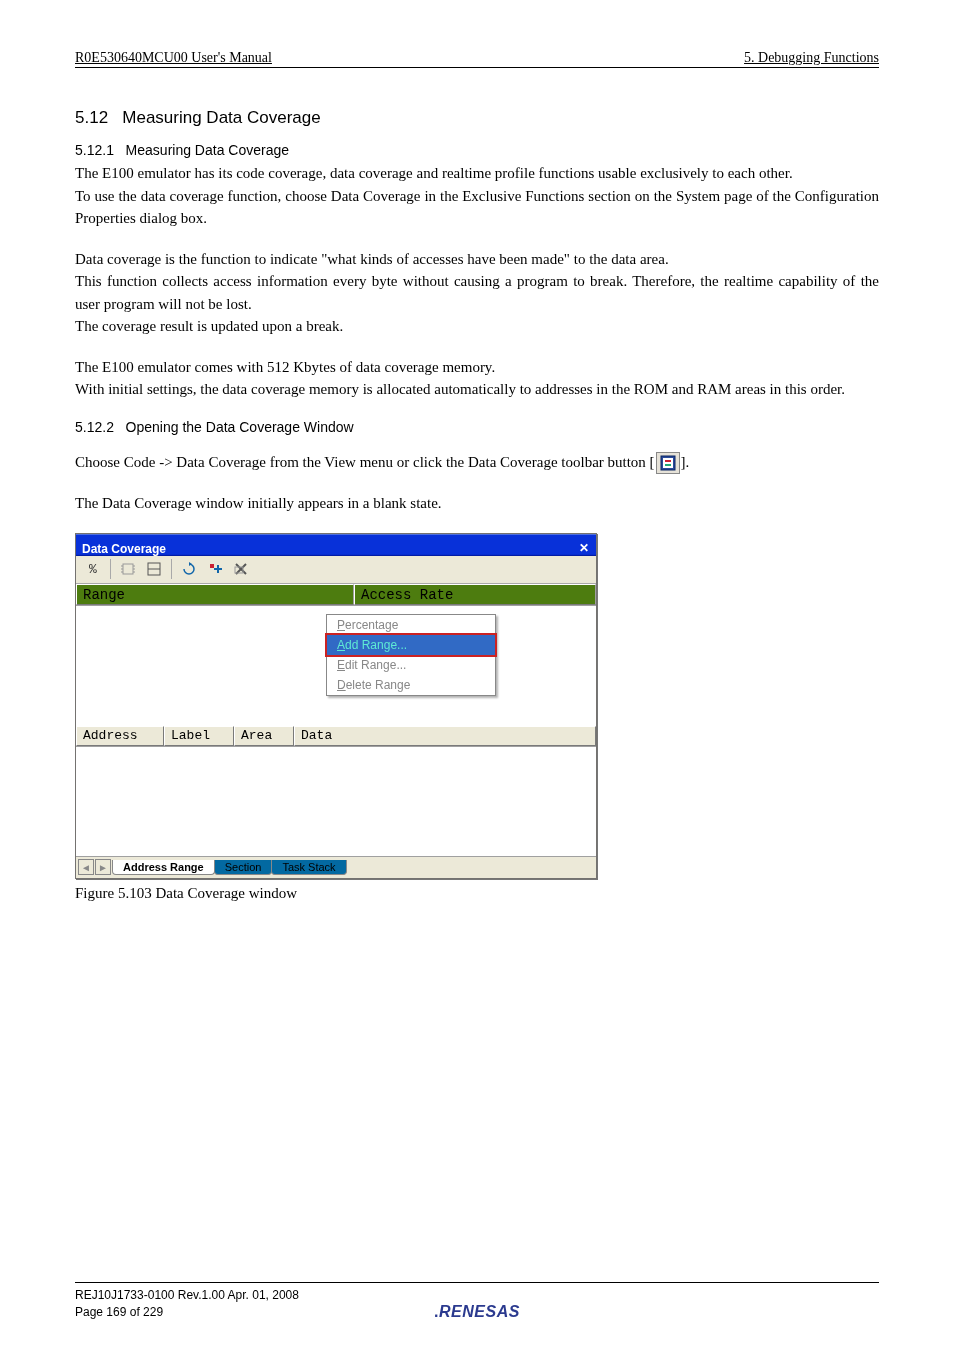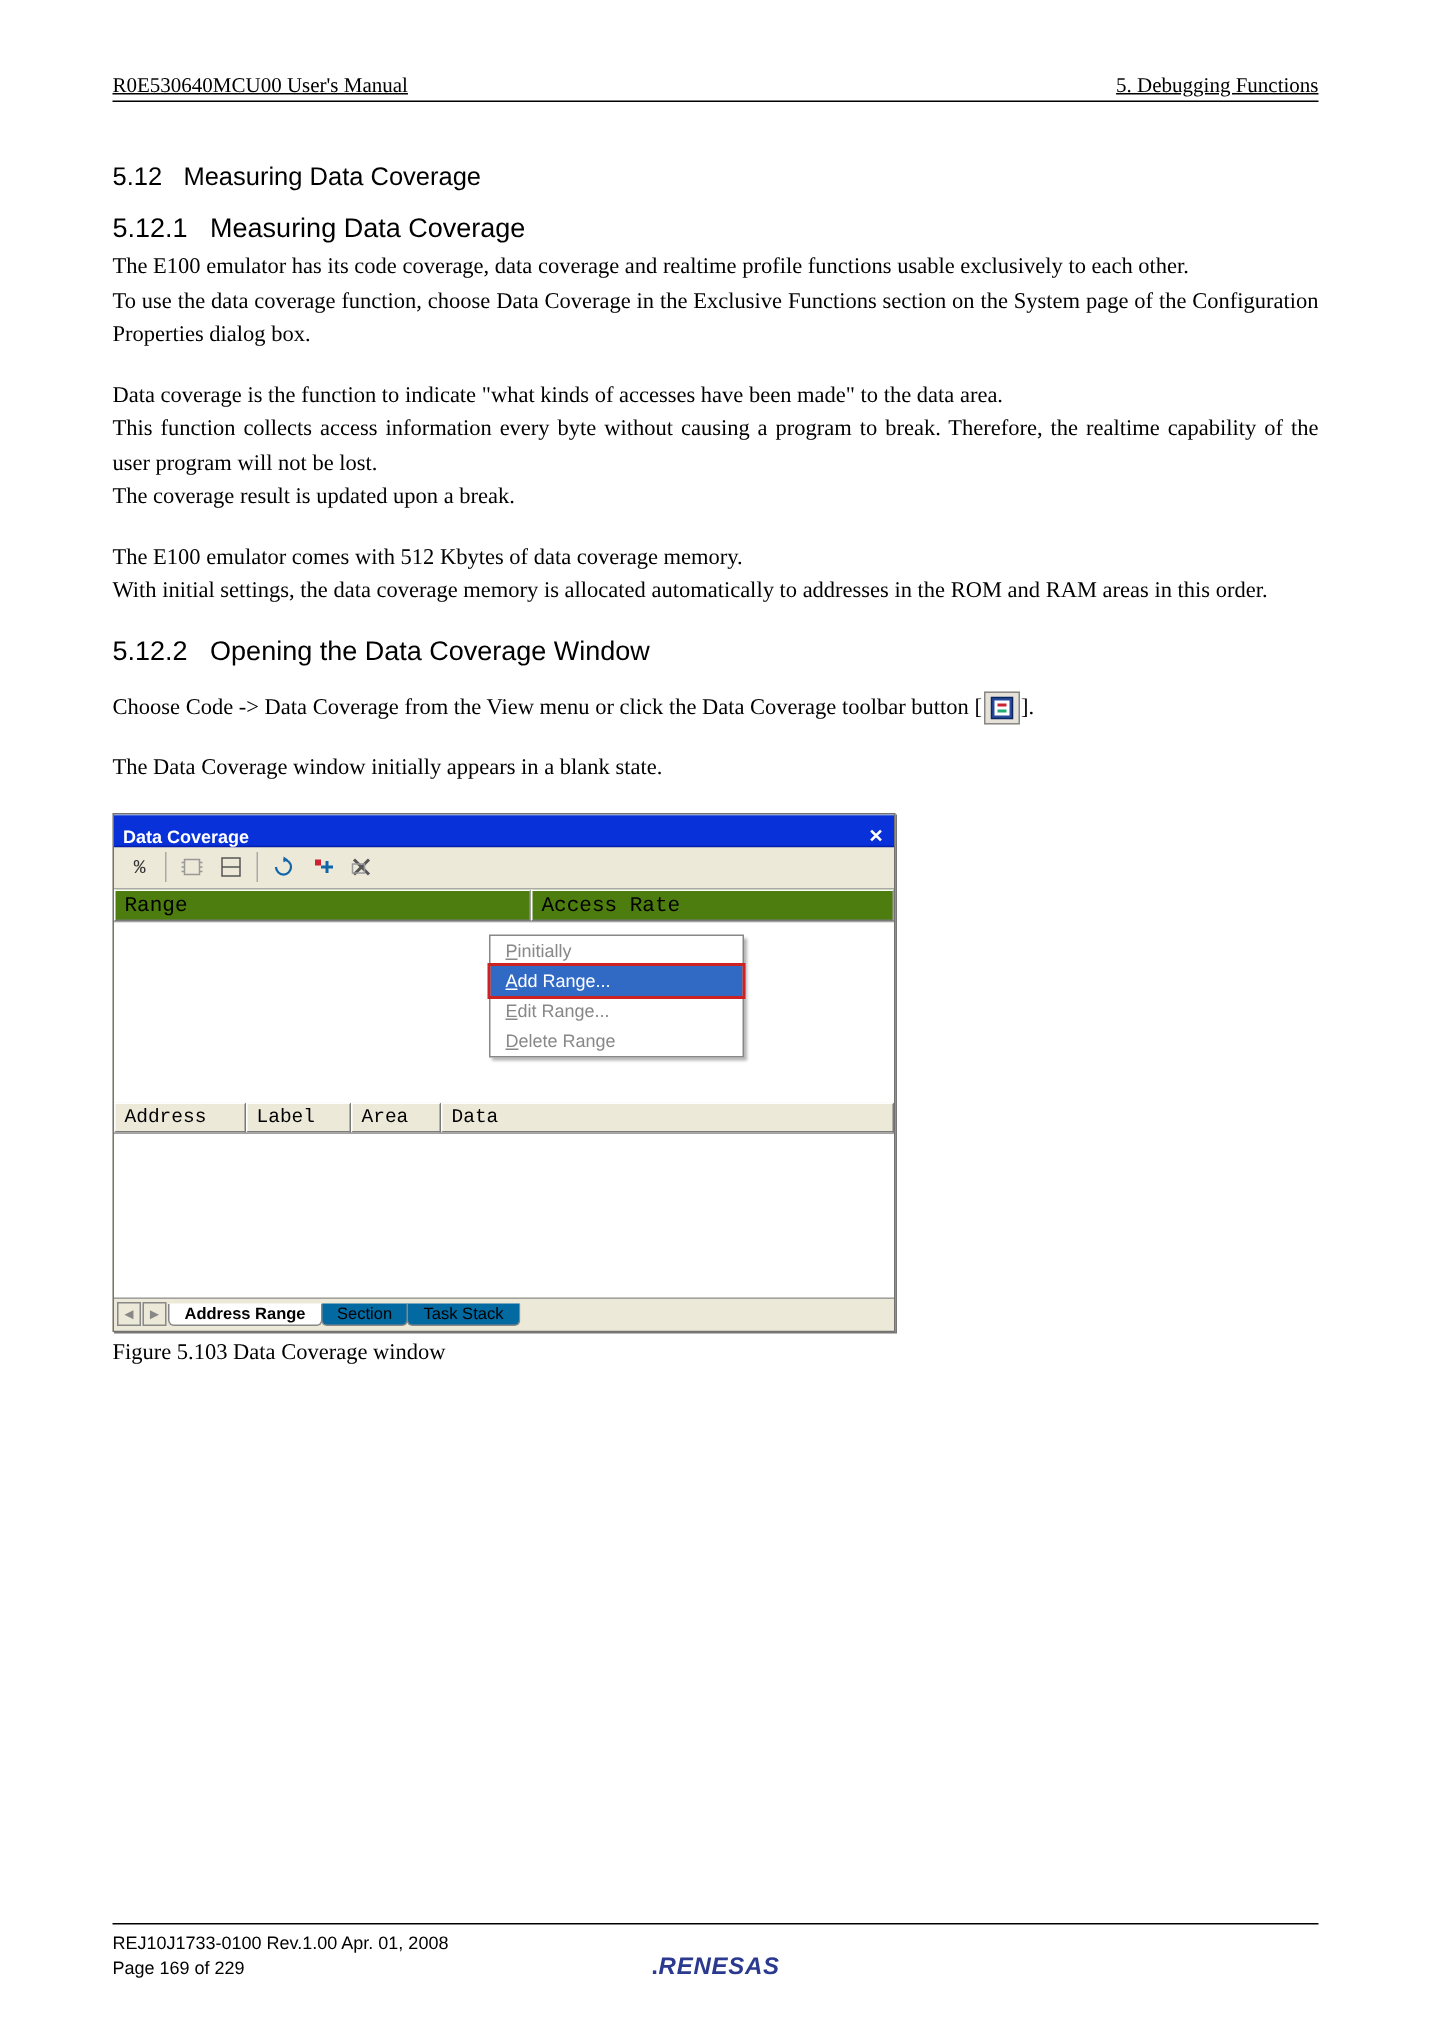--- a/index.html
+++ b/index.html
@@ -23,21 +23,21 @@
   }
   .top-header .left { text-decoration: underline; }
   .top-header .right { text-decoration: underline; }
   .sec-heading {
     font-family: Arial, Helvetica, sans-serif;
     font-size: 17px;
     margin-bottom: 14px;
   }
   .sub-heading {
     font-family: Arial, Helvetica, sans-serif;
-    font-size: 18px;
+    font-size: 14px;
     margin-bottom: 4px;
   }
   .body-text { font-size: 15px; line-height: 1.5; text-align: justify; }
   .para-gap { margin-bottom: 18px; }
   .icon-inline {
     display: inline-flex; align-items: center; justify-content: center;
     width: 24px; height: 22px;
     border: 1px solid #888; background: #e6e2d8; vertical-align: middle;
     margin: 0 1px;
   }
@@ -87,21 +87,21 @@
   }
   .upper-body { height: 120px; background:#fff; position:relative; }
   .ctx-menu {
     position: absolute; top: 8px; left: 250px;
     width: 170px; background:#fff; border:1px solid #888;
     box-shadow: 2px 2px 2px rgba(0,0,0,0.3);
     font-family: Tahoma, Arial, sans-serif; font-size: 12px;
   }
   .ctx-item { padding: 3px 10px; color:#888; }
   .ctx-item.sel {
-    background:#316ac5; color:#ffffff;
+    background:#316ac5; color:#5eead4;
     outline: 2px solid #c22; outline-offset: 0;
   }
   .ctx-item .underl { text-decoration: underline; }
   .mid-head {
     display:flex; height:20px; background:#ece9d8;
   }
   .mh-cell {
     font-family:"Courier New",monospace; font-size:13px;
     padding:1px 6px; border:1px solid; border-color:#fff #7a7a7a #7a7a7a #fff;
     background:#ece9d8;
@@ -230,21 +230,21 @@
           <rect x="2" y="6" width="8" height="6" fill="none" stroke="#999"></rect>
         </svg>
       </span>
   </div>
   <div class="grid-head">
     <div class="gh-cell" style="width:278px">Range</div>
     <div class="gh-cell" style="flex:1">Access Rate</div>
   </div>
   <div class="upper-body">
     <div class="ctx-menu">
-      <div class="ctx-item"><span class="underl">P</span><span>initially</span></div>
+      <div class="ctx-item"><span class="underl">P</span><span>ercentage</span></div>
       <div class="ctx-item sel"><span class="underl">A</span><span>dd Range...</span></div>
       <div class="ctx-item"><span class="underl">E</span><span>dit Range...</span></div>
       <div class="ctx-item"><span class="underl">D</span><span>elete Range</span></div>
     </div>
   </div>
   <div class="mid-head">
     <div class="mh-cell" style="width:88px">Address</div>
     <div class="mh-cell" style="width:70px">Label</div>
     <div class="mh-cell" style="width:60px">Area</div>
     <div class="mh-cell" style="flex:1">Data</div>

